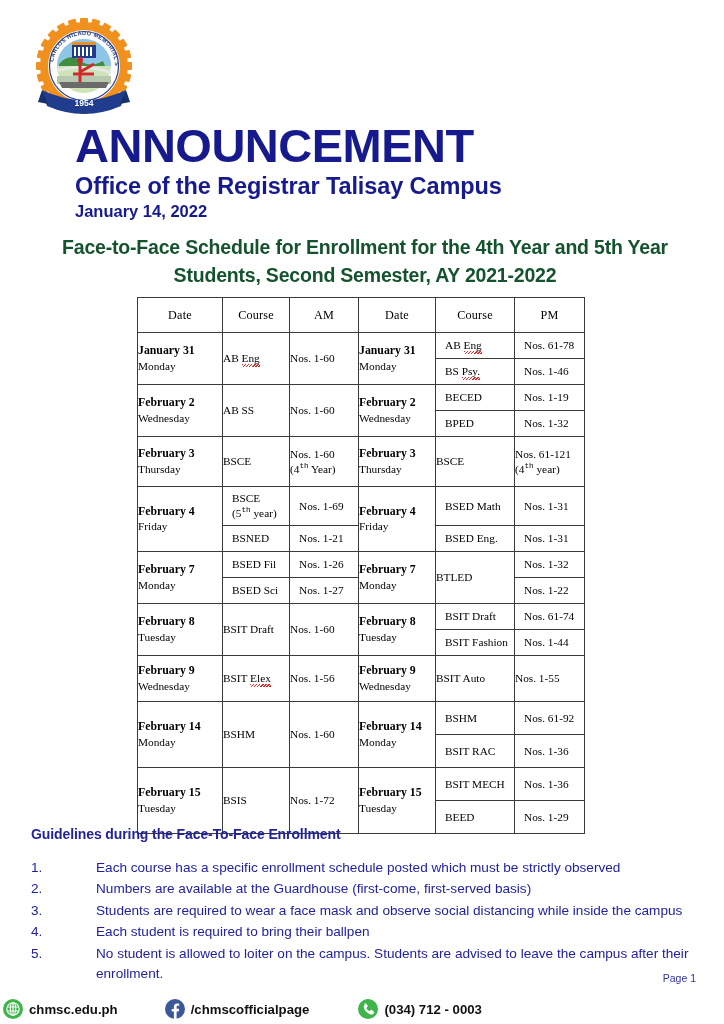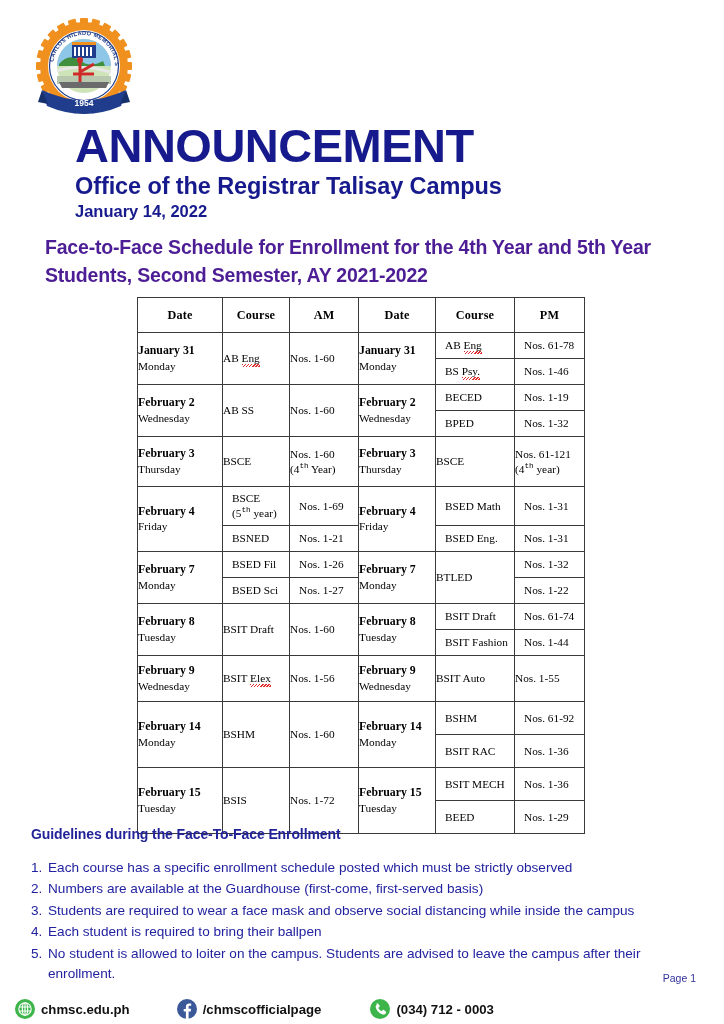--- a/index.html
+++ b/index.html
@@ -63,25 +63,25 @@
     color: #161a8c;
     margin: 3px 0 0 0;
     line-height: 1.1;
   }
 
   .subtitle {
     position: absolute;
     left: 45px;
     top: 234px;
     width: 640px;
-    text-align: left;
+    text-align: center;
     font-family: "Liberation Sans", sans-serif;
     font-size: 19.5px;
     font-weight: bold;
-    color: #4c1d95;
+    color: #14532d;
     line-height: 1.42;
     letter-spacing: -0.2px;
   }
 
   
   .sched-table {
     position: absolute;
     left: 137px;
     top: 297px;
     width: 441px;
@@ -92,21 +92,21 @@
   }
   .sched-table td, .sched-table th {
     border: 1px solid #3a3a3a;
     padding: 0;
     vertical-align: middle;
     font-size: 11.3px;
     color: #000;
   }
   .sched-table th {
     height: 34px;
-    font-weight: bold;
+    font-weight: normal;
     text-align: center;
     font-size: 12.2px;
     letter-spacing: 0.2px;
   }
   .date-cell {
     padding: 4px 0 4px 9px;
     line-height: 1.33;
   }
   .date-cell .d-main { font-weight: bold; font-size: 11.8px; display:block; }
   .date-cell .d-sub { font-weight: normal; font-size: 11.3px; display:block; }
@@ -185,20 +185,21 @@
     display: flex;
     align-items: flex-start;
     margin: 0 0 1px 0;
   }
   .guide-list li .gnum {
     width: 17px;
     flex: 0 0 17px;
   }
   .guide-list li .gtxt {
     flex: 1 1 auto;
+    margin-left: 48px;
   }
 
   
   .page-num {
     position: absolute;
     right: 28px;
     top: 972px;
     font-family: "Liberation Sans", sans-serif;
     font-size: 10.5px;
     color: #33339e;
@@ -207,21 +208,21 @@
 
   
   .footer {
     position: absolute;
     left: 0;
     top: 994px;
     width: 724px;
     height: 30px;
     display: flex;
     align-items: center;
-    padding-left: 14px;
+    padding-left: 2px;
     box-sizing: border-box;
   }
   .fitem {
     display: flex;
     align-items: center;
     font-family: "Liberation Sans", sans-serif;
     font-size: 13.2px;
     font-weight: bold;
     color: #111;
     white-space: nowrap;

